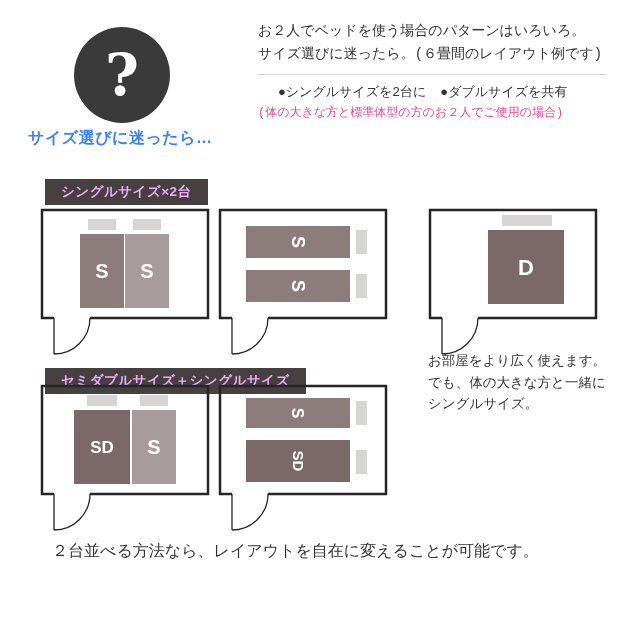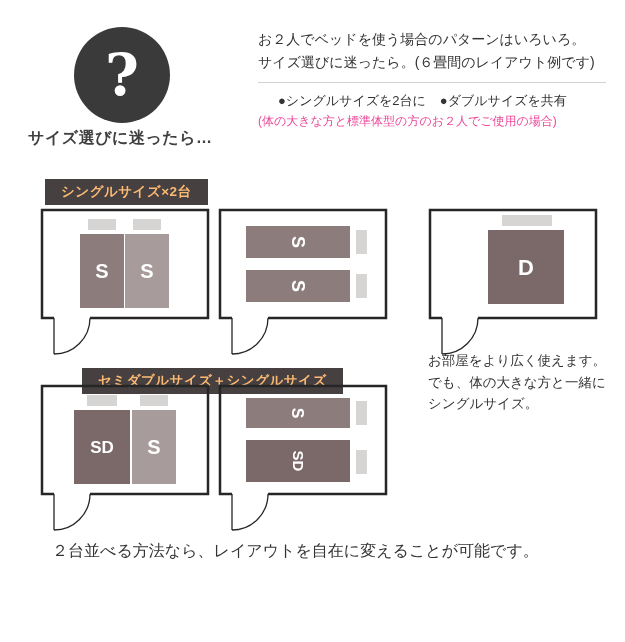--- a/index.html
+++ b/index.html
@@ -7,32 +7,32 @@
     position:relative;width:625px;height:642px;background:#ffffff;overflow:hidden;
     font-family:"Liberation Sans",sans-serif;color:#333;
   }
   
   .q-circle{
     position:absolute;left:74px;top:27px;width:96px;height:96px;border-radius:50%;
     background:#3a3a3a;color:#fff;display:flex;align-items:center;justify-content:center;
     font-family:"DejaVu Serif",serif;font-weight:bold;font-size:58px;line-height:1;
   }
   .intro-heading{
-    position:absolute;left:28px;top:128px;font-size:16px;font-weight:bold;color:#404040;
+    position:absolute;left:28px;top:128px;font-size:16px;font-weight:bold;color:#3b82f6;
     letter-spacing:0.5px;white-space:nowrap;
   }
-  .intro-block{position:absolute;left:258px;top:28px;width:348px;}
+  .intro-block{position:absolute;left:258px;top:20px;width:348px;font-family:Liberation Mono, monospace;}
   .intro-line{font-size:14px;line-height:1.62;white-space:nowrap;}
   .intro-divider{border:none;border-top:1px solid #d2d2d2;margin:9px 0 8px 0;}
   .bullet-row{font-size:13px;line-height:1.6;white-space:nowrap;}
   .bullet-row .b1{margin-right:14px;margin-left:20px;}
   .small-note{font-size:12px;line-height:1.6;white-space:nowrap;color:#ec4899;}
   
   .badge{
-    position:absolute;background:#474040;color:#fdba74;font-size:13.5px;font-weight:bold;
+    position:absolute;background:#474040;color:#f0abfc;font-size:13.5px;font-weight:bold;
     padding:4px 16px;letter-spacing:0.5px;white-space:nowrap;
   }
   
   .room{position:absolute;}
   .wall{fill:none;stroke:#262626;stroke-width:2.5;}
   .door{fill:none;stroke:#262626;stroke-width:1.3;}
   .pillow{fill:#d7d4d4;}
   .s-dark{fill:#8d7c7c;}
   .s-light{fill:#a89b9b;}
   .d-bed{fill:#7a6968;}
@@ -55,21 +55,21 @@
     <div class="intro-line">お２人でベッドを使う場合のパターンはいろいろ。</div>
     <div class="intro-line">サイズ選びに迷ったら。(６畳間のレイアウト例です)</div>
     <hr class="intro-divider">
     <div class="bullet-row">
       <span class="b1">●シングルサイズを2台に</span><span>●ダブルサイズを共有</span>
     </div>
     <div class="small-note">(体の大きな方と標準体型の方のお２人でご使用の場合)</div>
   </div>
 
   <div class="badge" style="left:45px;top:179px;">シングルサイズ×2台</div>
-  <div class="badge" style="left:45px;top:368px;margin-left:37px;">セミダブルサイズ＋シングルサイズ</div>
+  <div class="badge" style="left:45px;top:368px;">セミダブルサイズ＋シングルサイズ</div>
 
   <svg class="room" style="left:40px;top:208px;" width="170" height="150" viewBox="0 0 170 150">
     <path class="wall" d="M50 110 H168 V2 H2 V110 H14"></path>
     <path class="door" d="M14 110 V146 M50 110 A36 36 0 0 1 14 146"></path>
     <rect class="pillow" x="48" y="11" width="28" height="11"></rect>
     <rect class="pillow" x="93" y="11" width="28" height="11"></rect>
     <rect class="s-dark" x="40" y="26" width="44" height="74"></rect>
     <rect class="s-light" x="85" y="26" width="44" height="74"></rect>
     <text class="bed-label" x="62" y="70" font-size="20">S</text>
     <text class="bed-label" x="107" y="70" font-size="20">S</text>

